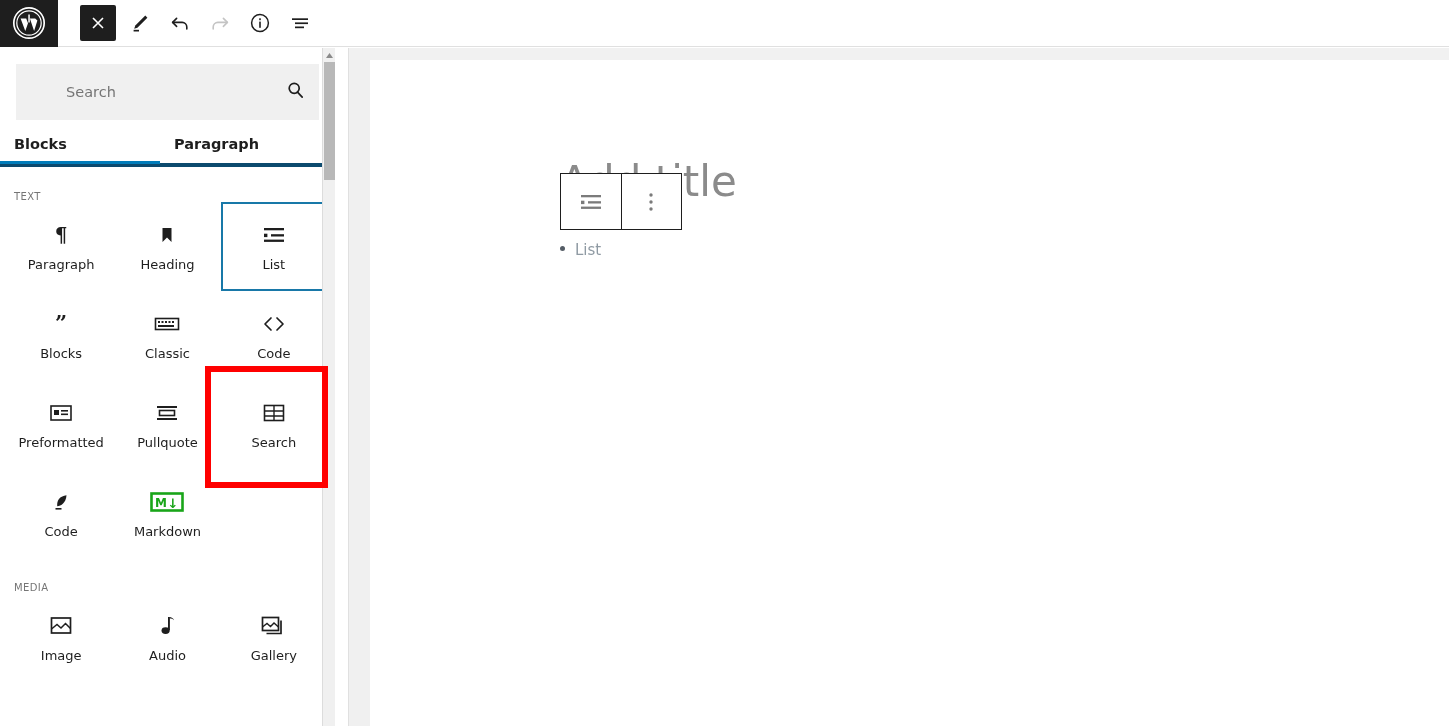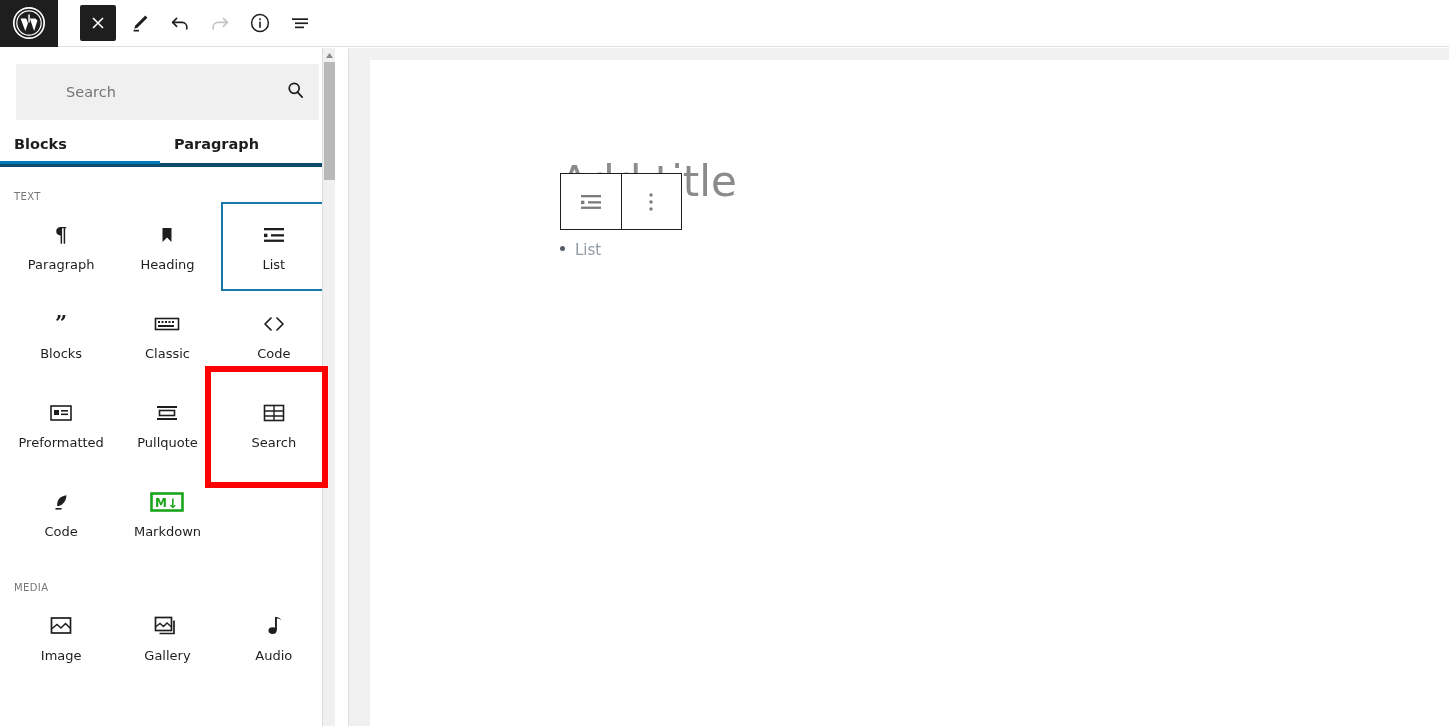--- a/index.html
+++ b/index.html
@@ -454,38 +454,38 @@
           <svg width="24" height="22" viewBox="0 0 24 22">
             <rect x="2.5" y="3" width="19" height="15" fill="none" stroke="#1e1e1e" stroke-width="1.7"></rect>
             <path d="M2.5 14 L8 9.5 L12 13 L16.5 8.5 L21.5 13.5" stroke="#1e1e1e" stroke-width="1.5" fill="none"></path>
           </svg>
         </span>
         <span class="bc-label">Image</span>
       </button>
 
       <button class="block-cell">
         <span class="bc-icon">
+          <svg width="20" height="24" viewBox="0 0 20 24">
+            <rect x="11" y="3" width="1.9" height="13" fill="#1e1e1e"></rect>
+            <path d="M12.9 3 C15 3.6 16.6 4.6 17 6.2 C15.6 5 14.2 4.6 12.9 4.6 Z" fill="#1e1e1e"></path>
+            <ellipse cx="8.6" cy="16.6" rx="4.1" ry="3.4" fill="#1e1e1e"></ellipse>
+          </svg>
+        </span>
+        <span class="bc-label">Audio</span>
+      </button>
+
+      <button class="block-cell">
+        <span class="bc-icon">
           <svg width="26" height="22" viewBox="0 0 26 22">
             <rect x="1.5" y="2.5" width="16" height="13" fill="none" stroke="#1e1e1e" stroke-width="1.7"></rect>
             <path d="M1.5 12 L6 8.5 L9.5 11.5 L13 8 L17.5 12" stroke="#1e1e1e" stroke-width="1.4" fill="none"></path>
             <path d="M20 5.5 V18.5 H5.5" stroke="#1e1e1e" stroke-width="1.7" fill="none"></path>
           </svg>
         </span>
         <span class="bc-label">Gallery</span>
-      </button>
-
-      <button class="block-cell">
-        <span class="bc-icon">
-          <svg width="20" height="24" viewBox="0 0 20 24">
-            <rect x="11" y="3" width="1.9" height="13" fill="#1e1e1e"></rect>
-            <path d="M12.9 3 C15 3.6 16.6 4.6 17 6.2 C15.6 5 14.2 4.6 12.9 4.6 Z" fill="#1e1e1e"></path>
-            <ellipse cx="8.6" cy="16.6" rx="4.1" ry="3.4" fill="#1e1e1e"></ellipse>
-          </svg>
-        </span>
-        <span class="bc-label">Audio</span>
       </button>
     </div>
 
     <div id="annotation-box"></div>
   </div>
 
   <div id="panel-scrollbar">
     <div id="scroll-up-arrow">
       <svg width="9" height="7" viewBox="0 0 9 7">
         <path d="M4.5 1 L8 6 L1 6 Z" fill="#8a8a8a"></path>

